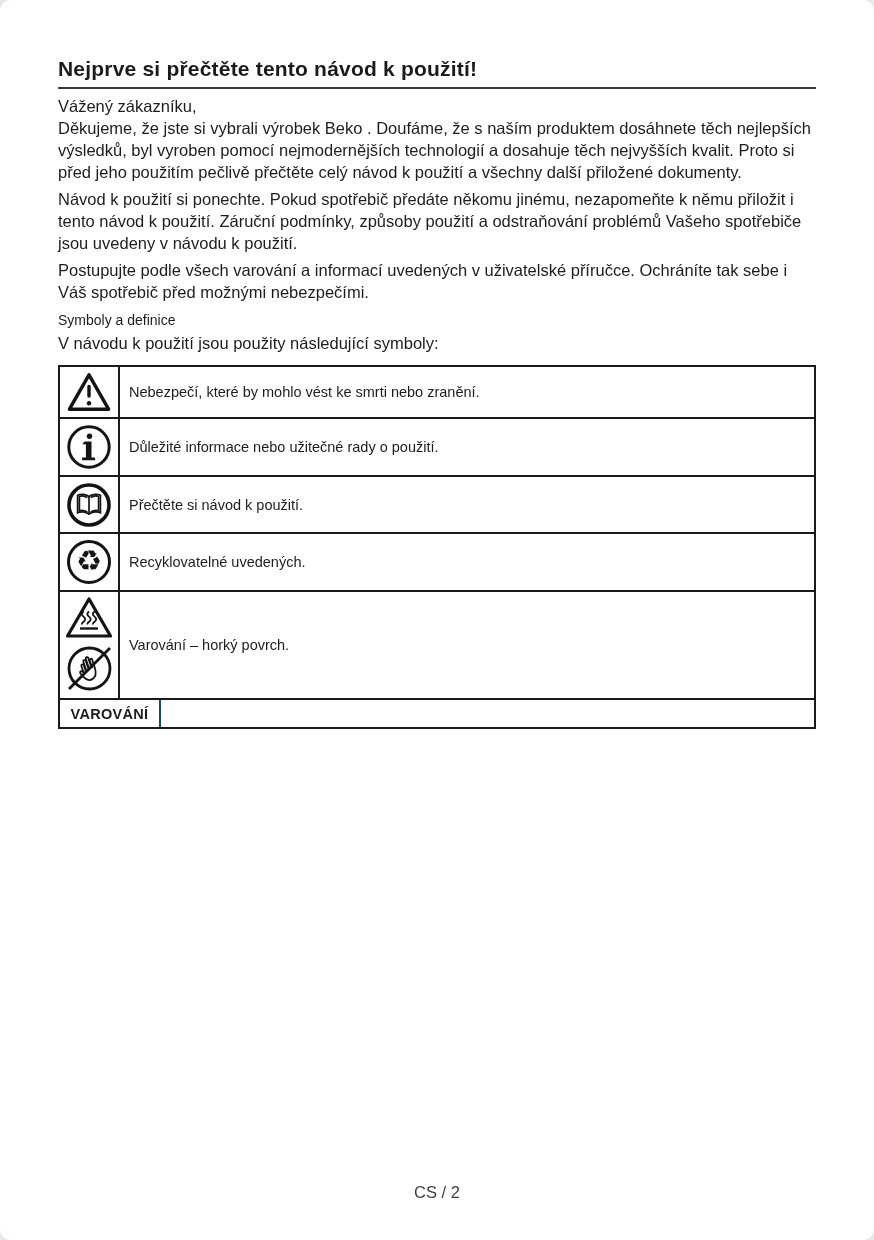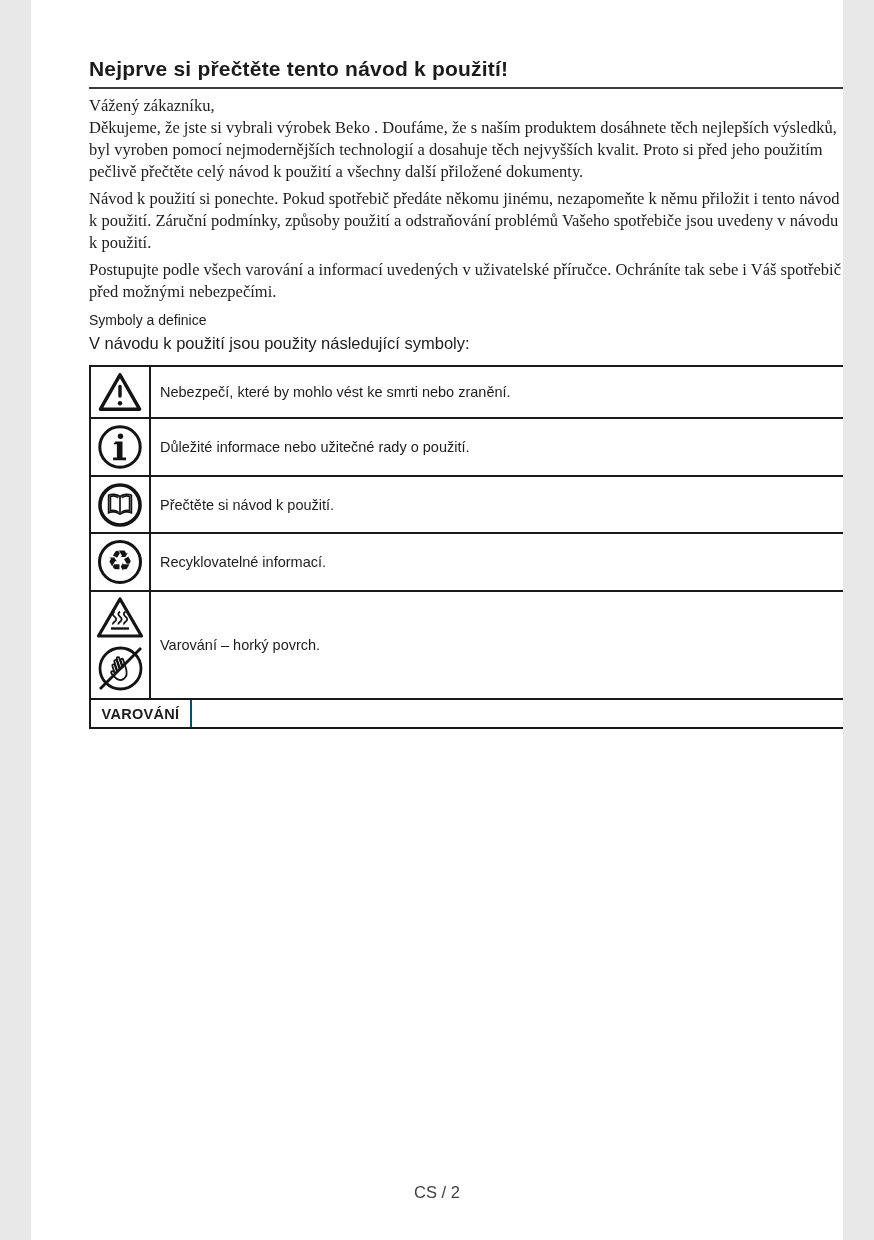--- a/index.html
+++ b/index.html
@@ -1,31 +1,32 @@
 <!DOCTYPE html>
 <html><head>
 <meta charset="utf-8">
 <style>
   html,body{margin:0;padding:0;background:#e8e8e8;}
   .page{
     position:relative;
-    width:812px;height:1240px;
+    width:874px;height:1240px;
     background:#ffffff;
     margin:0 auto;
     font-family:"Liberation Sans",sans-serif;
     color:#1d1d1d;
     overflow:hidden;
+    border-radius:11px;
   }
   .content{position:absolute;left:58px;top:56px;width:758px;}
   .doc-title{
     font-size:21px;font-weight:bold;line-height:26px;
     margin:0 0 5px 0;letter-spacing:0.2px;color:#1b1b1b;
   }
   .title-rule{height:2px;background:#3a3a3a;margin:0 0 6px 0;}
-  .body-text{font-size:16.5px;line-height:22px;margin:0 0 5px 0;font-family:Liberation Serif, serif;}
+  .body-text{font-size:16.5px;line-height:22px;margin:0 0 5px 0;}
   .body-text.salutation{margin-bottom:0;}
   .section-heading{font-size:14px;font-weight:normal;margin:9px 0 4px 0;}
   .lead-text{font-size:16.5px;line-height:22px;margin:0 0 11px 0;}
 
   table.sym-table{width:100%;border-collapse:collapse;table-layout:fixed;}
   table.sym-table td{
     border:2px solid #1a1a1a;
     vertical-align:middle;
     font-size:14.5px;line-height:18px;
   }
@@ -129,21 +130,21 @@
             </span>
           </td>
           <td class="text-cell">Přečtěte si návod k použití.</td>
         </tr>
         <tr class="r4">
           <td class="icon-cell">
             <span class="circle-icon">
               <span class="recycle-glyph">♻</span>
             </span>
           </td>
-          <td class="text-cell">Recyklovatelné informací.</td>
+          <td class="text-cell">Recyklovatelné uvedených.</td>
         </tr>
         <tr class="r5">
           <td class="icon-cell">
             <span class="icon-stack">
               <span>
                 <svg class="svg-icon" width="50" height="45" viewBox="0 0 50 45">
                   <path d="M25 4 L46.5 41 H3.5 Z" fill="none" stroke="#141414" stroke-width="3.2" stroke-linejoin="round"></path>
                   <path d="M16 33.5 H34" stroke="#141414" stroke-width="2.4" fill="none"></path>
                   <g fill="none" stroke="#141414" stroke-width="1.8">
                     <path d="M19.5 16.5 c-2.2 1.7 -2.2 3.4 0 5.1 c2.2 1.7 2.2 3.4 0 5.1 c-1.2 0.9 -1.8 1.9 -1.6 2.8"></path>

